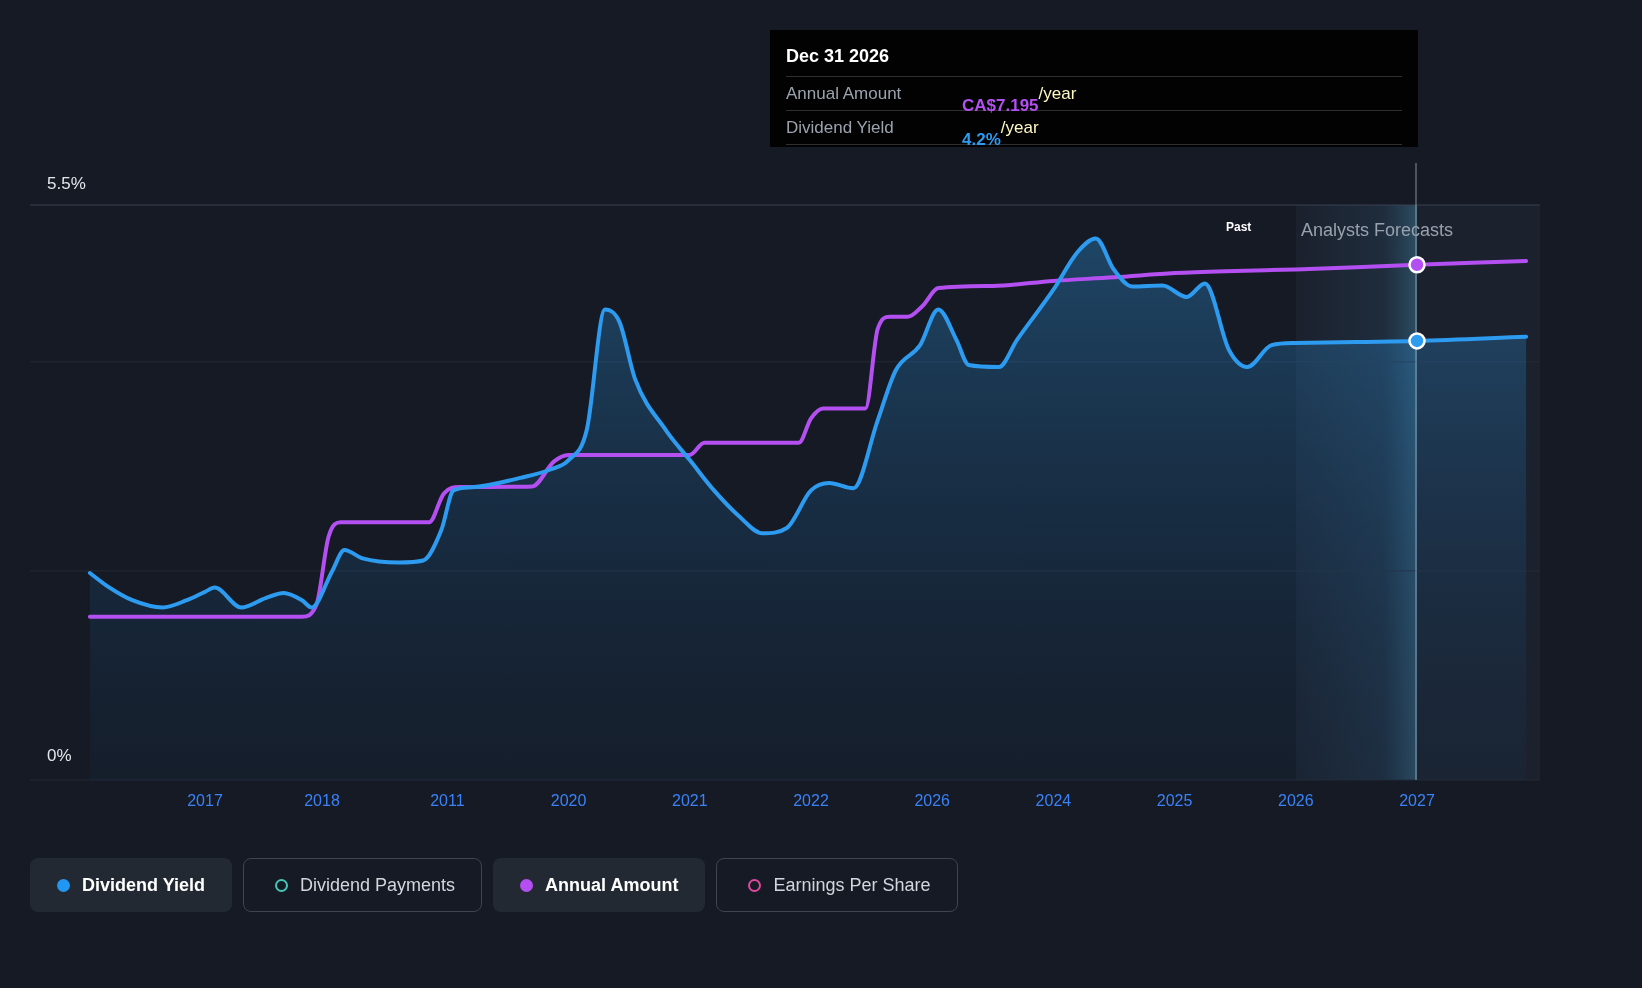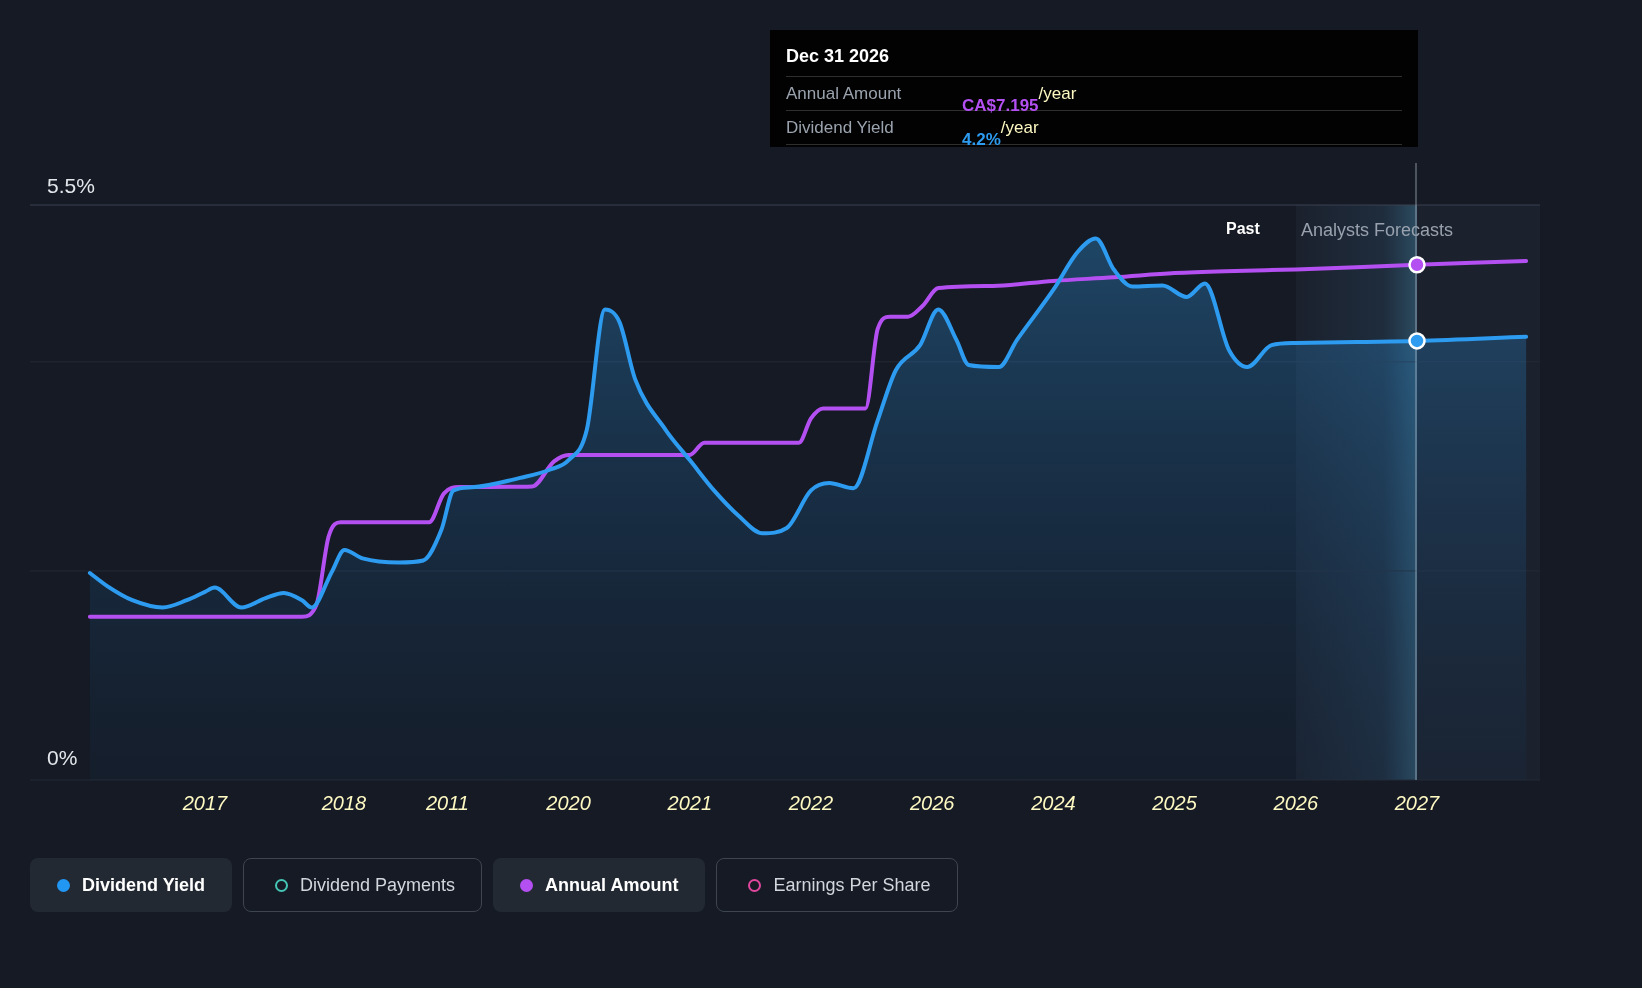--- a/index.html
+++ b/index.html
@@ -26,32 +26,32 @@
     display:flex;align-items:center;
     border-top:1px solid rgba(255,255,255,0.18);
     height:33px;font-size:17px;
   }
   .tooltip-row.last{border-bottom:1px solid rgba(255,255,255,0.18);}
   .t-label{width:176px;color:#9aa3ae;}
   .t-val{font-weight:700;margin-top:24px;}
   .t-suffix{color:#fef9c3;}
 
   
-  .ylabel{position:absolute;left:47px;font-size:21px;color:#e3e7ec;z-index:3;}
+  .ylabel{position:absolute;left:47px;font-size:17px;color:#e3e7ec;z-index:3;}
   .ylabel.top{top:174px;}
   .ylabel.bottom{top:746px;}
 
   .x-axis{position:absolute;left:0;top:792px;width:100%;height:26px;z-index:3;}
   .x-tick{
     position:absolute;top:0;transform:translateX(-50%);
-    font-size:20px;color:#fef9c3;white-space:nowrap;font-style:italic;
+    font-size:16px;color:#3b82f6;white-space:nowrap;
   }
 
   
-  .past-label{position:absolute;left:1226px;top:220px;font-size:16px;font-weight:700;color:#ffffff;z-index:3;}
+  .past-label{position:absolute;left:1226px;top:220px;font-size:12px;font-weight:700;color:#ffffff;z-index:3;}
   .forecast-label{position:absolute;left:1301px;top:220px;font-size:18px;color:#98a1ad;z-index:3;}
 
   
   .legend{position:absolute;left:30px;top:858px;display:flex;gap:11px;z-index:4;}
   .legend-btn{
     display:flex;align-items:center;gap:12px;
     height:54px;padding:0 26px;border-radius:8px;
     font-size:18px;cursor:pointer;box-sizing:border-box;
     background:transparent;border:1px solid transparent;color:#fff;
   }
@@ -92,21 +92,21 @@
     </svg>
 
   <div class="ylabel top">5.5%</div>
   <div class="ylabel bottom">0%</div>
 
   <div class="past-label">Past</div>
   <div class="forecast-label">Analysts Forecasts</div>
 
   <div class="x-axis" id="x-axis">
       <span class="x-tick" style="left: 205px;">2017</span>
-      <span class="x-tick" style="left: 344px;">2018</span>
+      <span class="x-tick" style="left: 322px;">2018</span>
       <span class="x-tick" style="left: 447.4px;">2011</span>
       <span class="x-tick" style="left: 568.6px;">2020</span>
       <span class="x-tick" style="left: 689.8px;">2021</span>
       <span class="x-tick" style="left: 811px;">2022</span>
       <span class="x-tick" style="left: 932.2px;">2026</span>
       <span class="x-tick" style="left: 1053.4px;">2024</span>
       <span class="x-tick" style="left: 1174.6px;">2025</span>
       <span class="x-tick" style="left: 1295.8px;">2026</span>
       <span class="x-tick" style="left: 1417px;">2027</span>
     </div>

